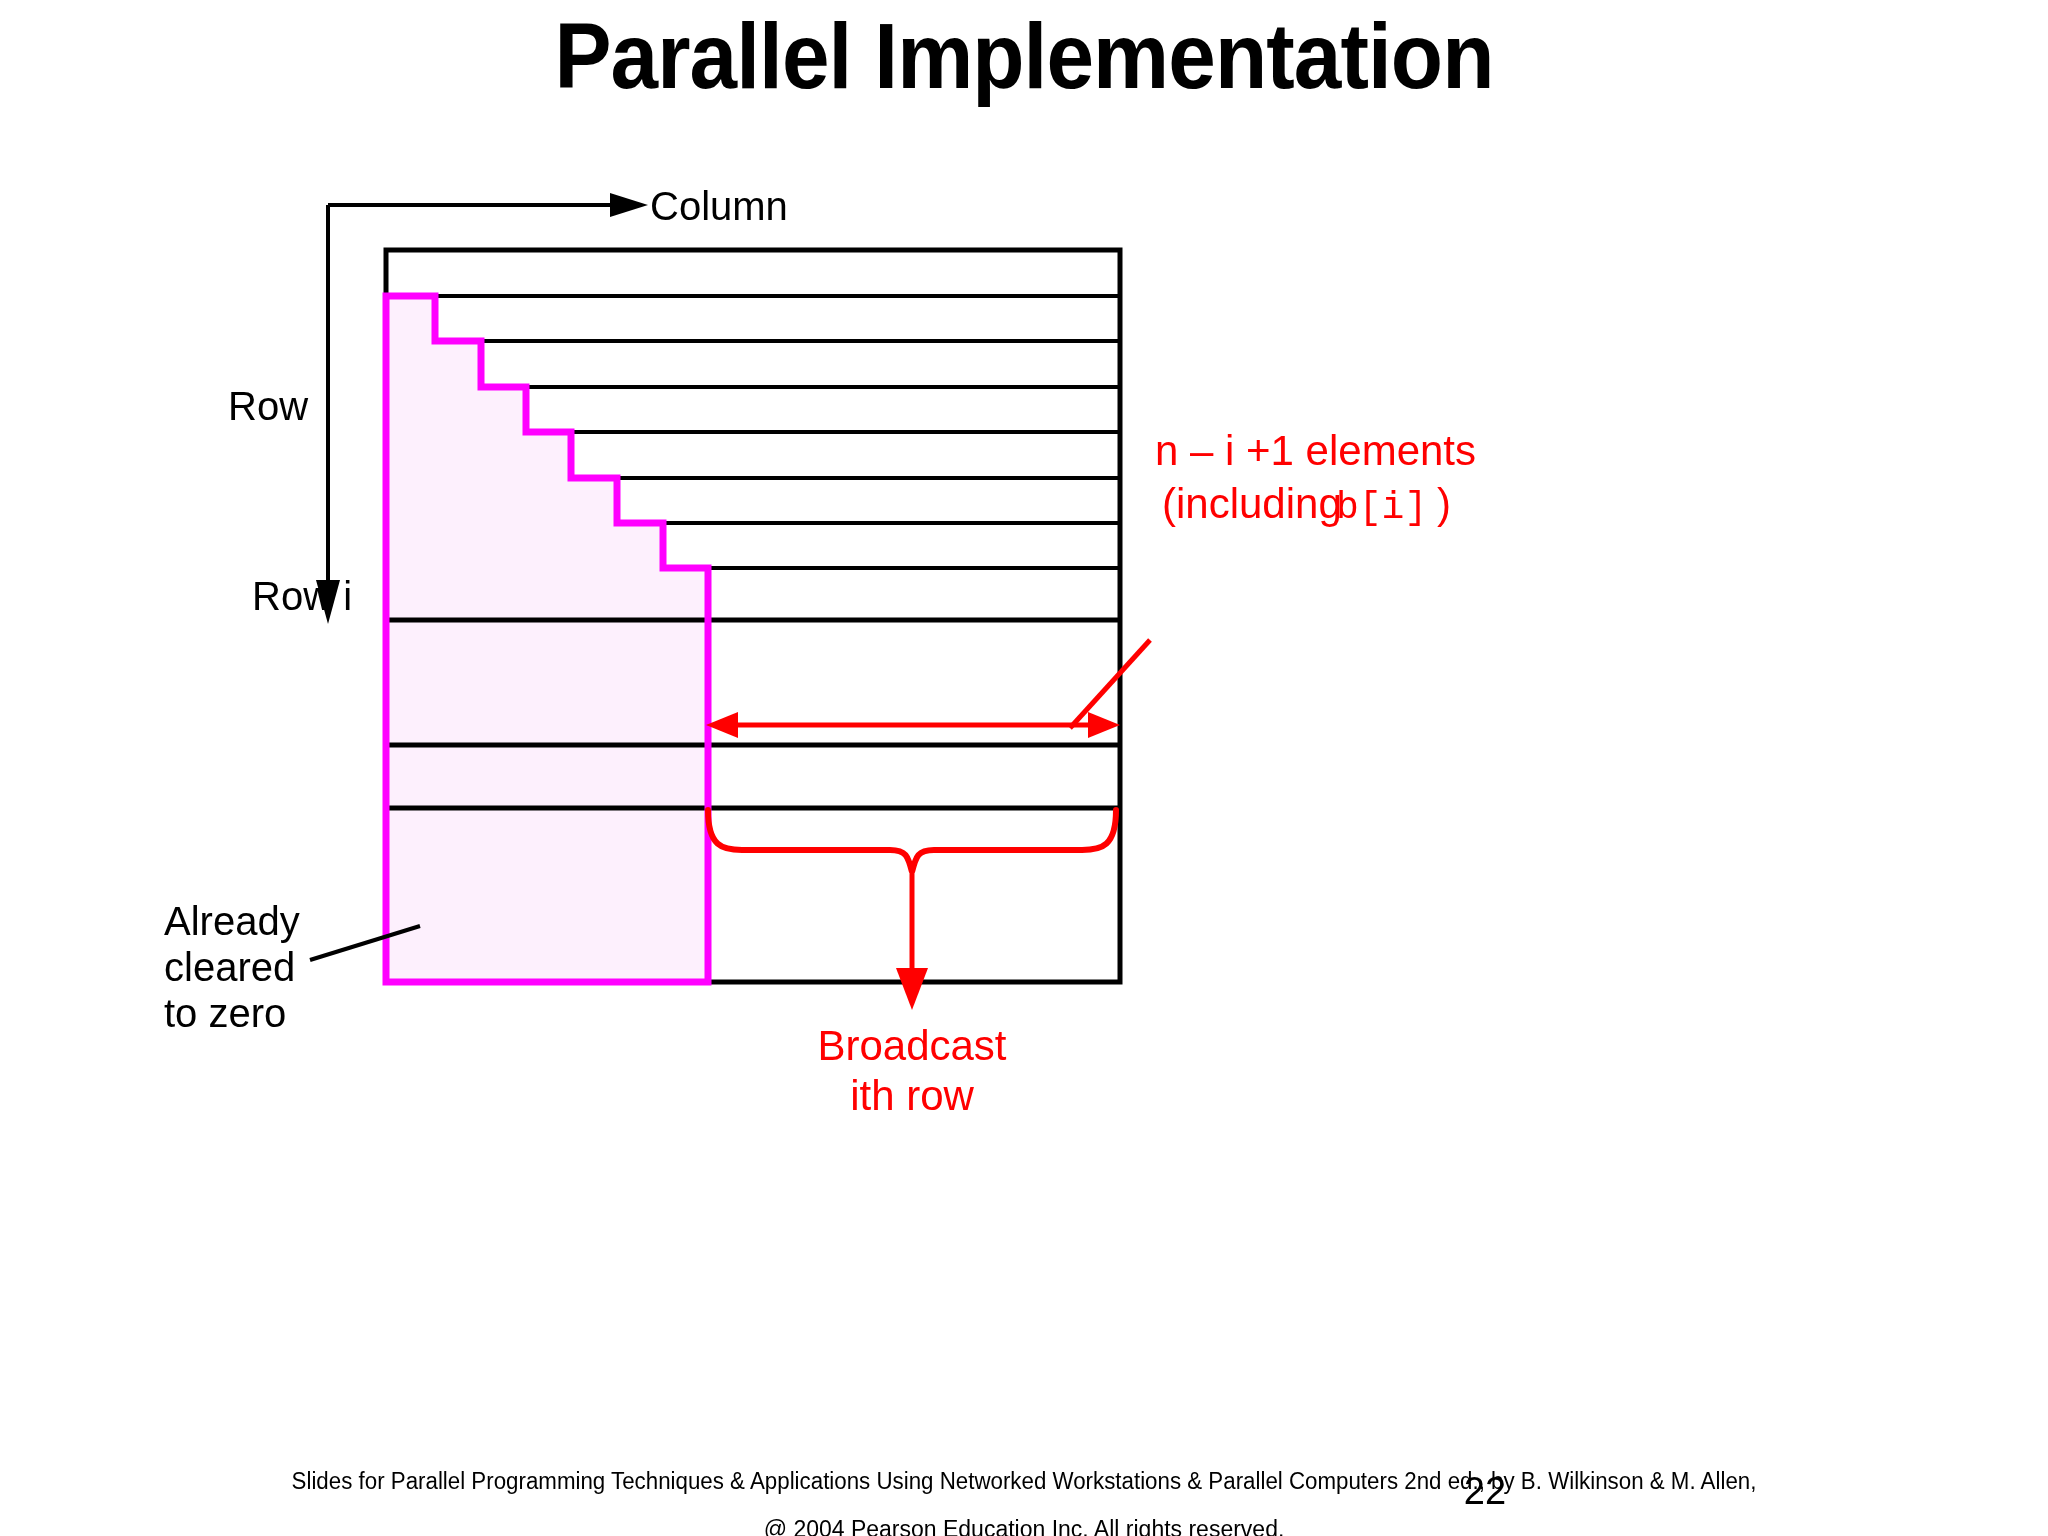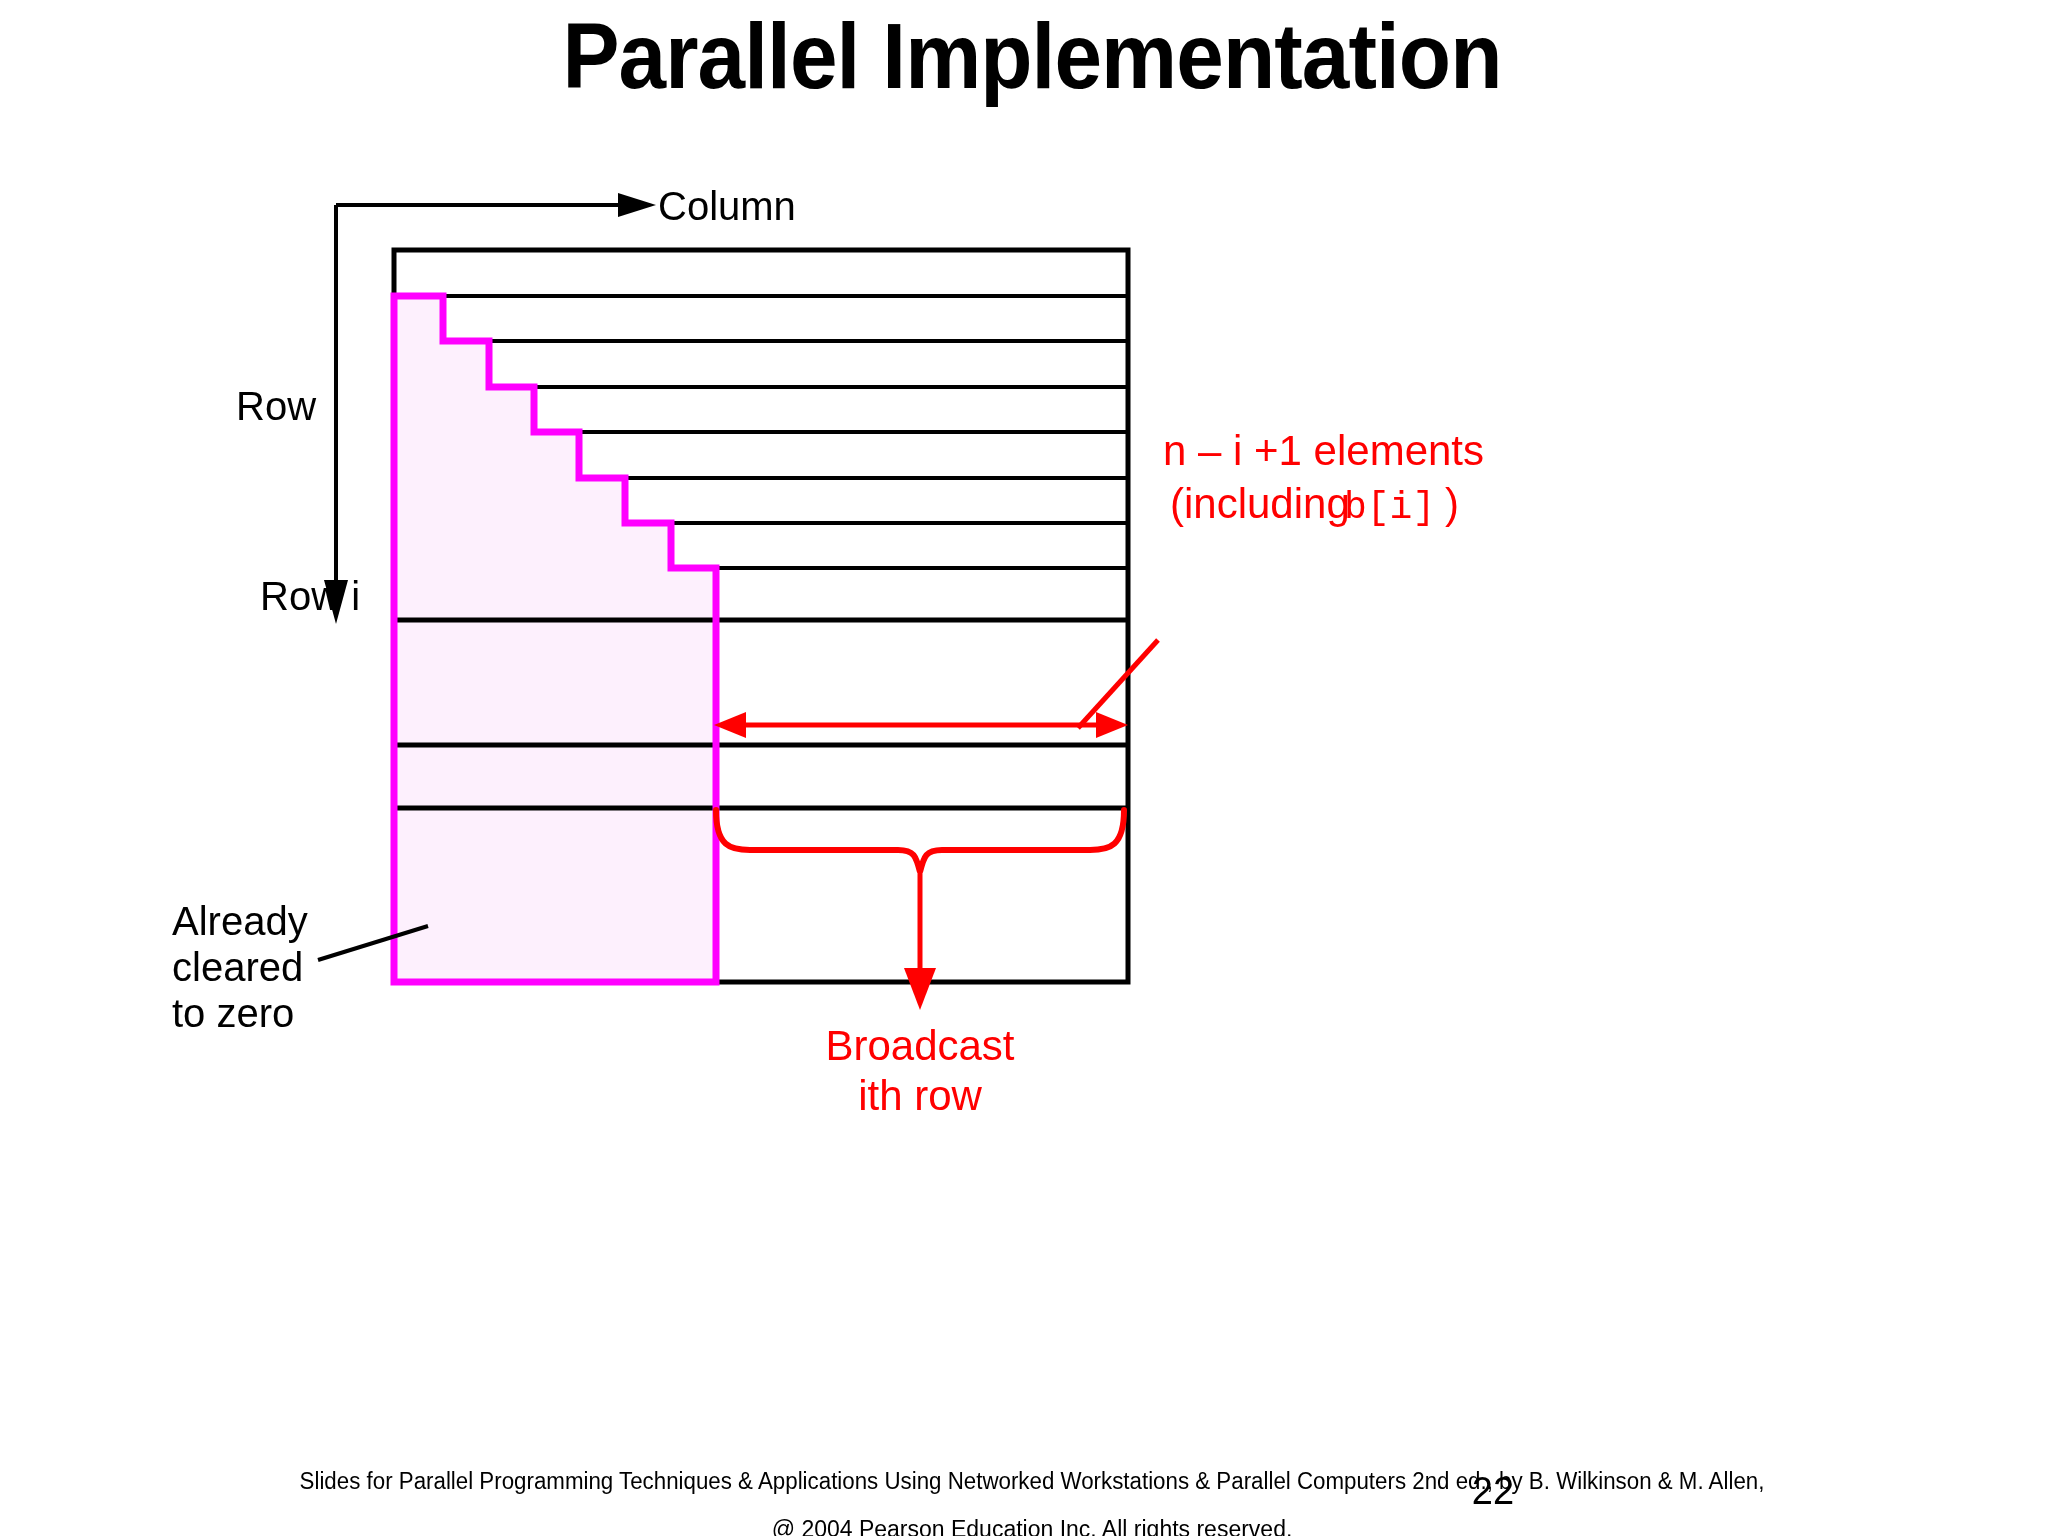--- a/index.html
+++ b/index.html
@@ -10,21 +10,21 @@
   body {
     width: 2048px;
     height: 1536px;
     position: relative;
     overflow: hidden;
     font-family: "Liberation Sans", sans-serif;
     color: #000000;
   }
   #slide {
     position: absolute;
-    left: 8px; top: 0;
+    left: 0; top: 0;
     width: 1703px;
     height: 1536px;
   }
   #slide-title {
     position: absolute;
     left: 0;
     top: 8px;
     width: 2048px;
     text-align: center;
     font-family: "Liberation Sans", sans-serif;

